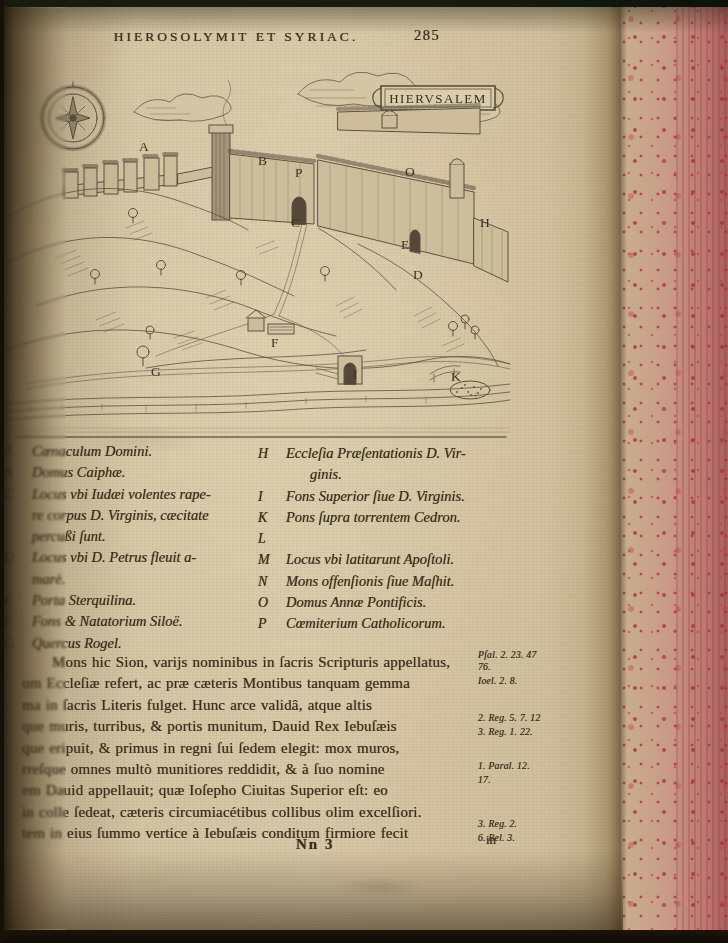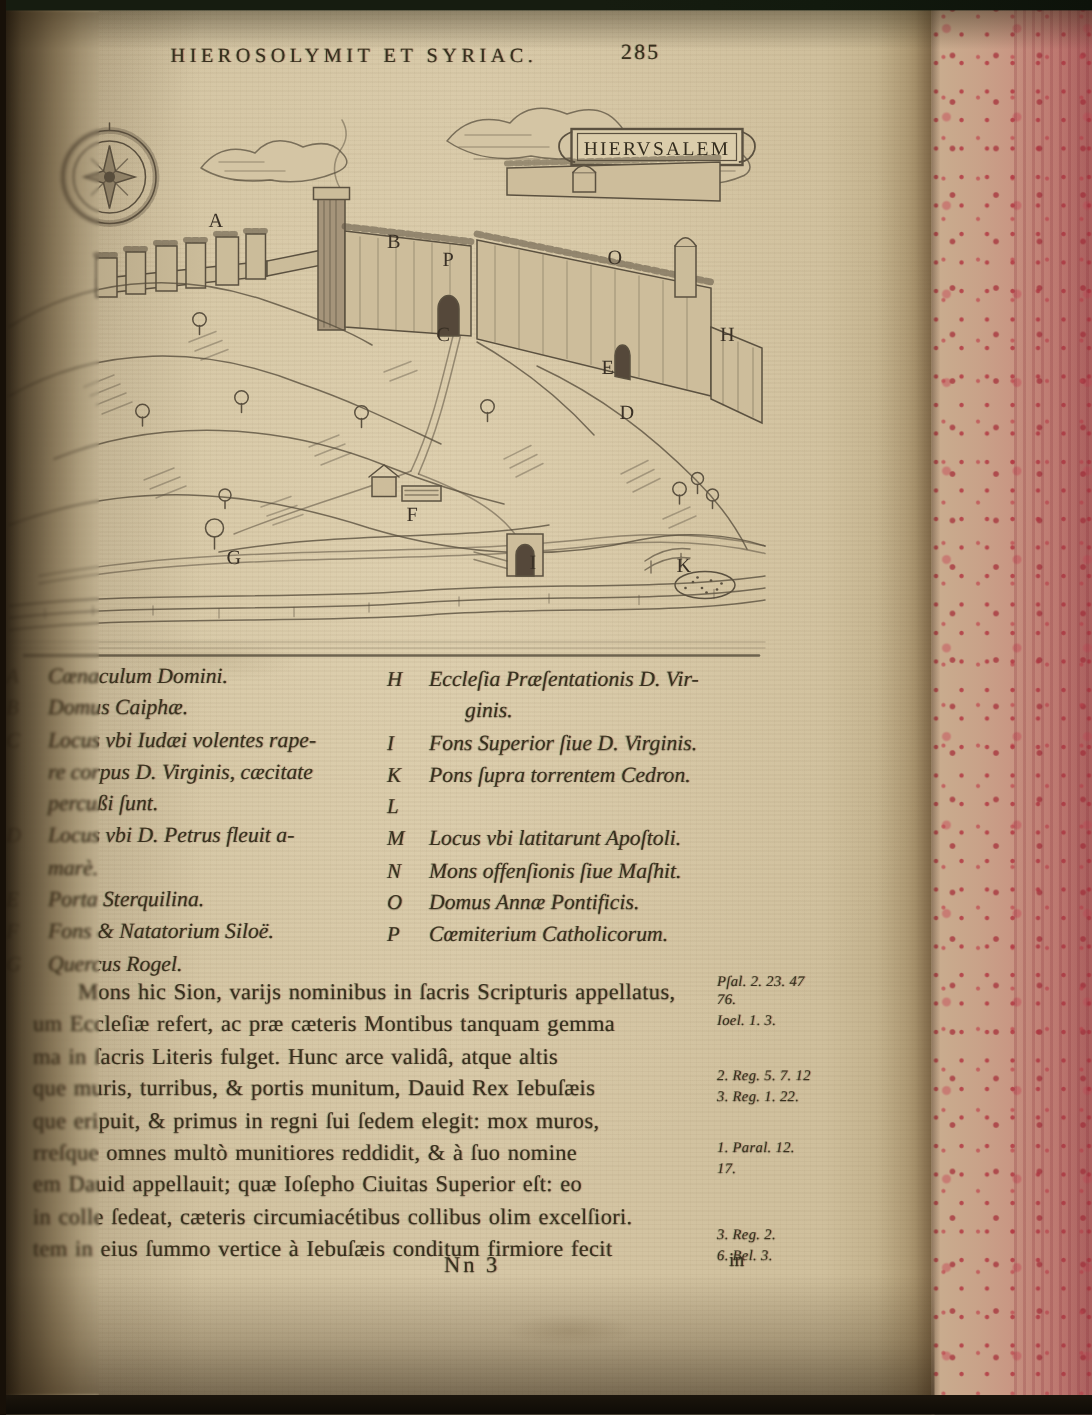--- a/index.html
+++ b/index.html
@@ -85,21 +85,21 @@
   .etext .indent { margin-left:24px;font-family:Liberation Serif, serif; }
 
   
   .bodytext { position:absolute; left:22px; top:652px; width:462px; z-index:20;
     font-size:15px; line-height:21.4px; letter-spacing:.2px; word-spacing:1px; }
   .bodytext .first { text-indent:30px; }
 
   .mnote { position:absolute; left:478px; width:86px; z-index:20;
     font-style:italic; font-size:9.8px; line-height:11px; letter-spacing:.2px; }
 
-  .signature { position:absolute; left:296px; top:836px; z-index:20; font-size:15px; letter-spacing:2px; }
+  .signature { position:absolute; left:296px; top:836px; z-index:20; font-size:15px; letter-spacing:2px;font-weight:bold; }
   .catchword { position:absolute; left:486px; top:832px; z-index:20; font-size:13px; }
 
   .eng-letter { font-family:"Liberation Serif","DejaVu Serif",serif; font-size:13.5px; fill:#3a3126; }
   .banner-text { font-family:"Liberation Serif","DejaVu Serif",serif; font-size:13px; letter-spacing:1.5px; fill:#332c1e; }
 </style>
 </head>
 <body>
 
 <div class="scan">
   <div class="page"></div>
@@ -398,21 +398,21 @@
     <div>que muris, turribus, &amp; portis munitum, Dauid Rex Iebuſæis</div>
     <div>que eripuit, &amp; primus in regni ſui ſedem elegit: mox muros,</div>
     <div>rreſque omnes multò munitiores reddidit, &amp; à ſuo nomine</div>
     <div>em Dauid appellauit; quæ Ioſepho Ciuitas Superior eſt: eo</div>
     <div>in colle ſedeat, cæteris circumiacétibus collibus olim excelſiori.</div>
     <div>tem in eius ſummo vertice à Iebuſæis conditum firmiore fecit</div>
   </div>
 
   <div class="mnote ink" style="top:649px">Pſal. 2. 23. 47</div>
   <div class="mnote ink" style="top:661px">76.</div>
-  <div class="mnote ink" style="top:675px">Ioel. 1. 3.</div>
+  <div class="mnote ink" style="top:675px">Ioel. 2. 8.</div>
   <div class="mnote ink" style="top:712px">2. Reg. 5. 7. 12</div>
   <div class="mnote ink" style="top:726px">3. Reg. 1. 22.</div>
   <div class="mnote ink" style="top:760px">1. Paral. 12.</div>
   <div class="mnote ink" style="top:774px">17.</div>
   <div class="mnote ink" style="top:832px">6. Bel. 3.</div>
   <div class="mnote ink" style="top:818px">3. Reg. 2.</div>
 
   <div class="signature ink">Nn 3</div>
   <div class="catchword ink">in</div>
 

